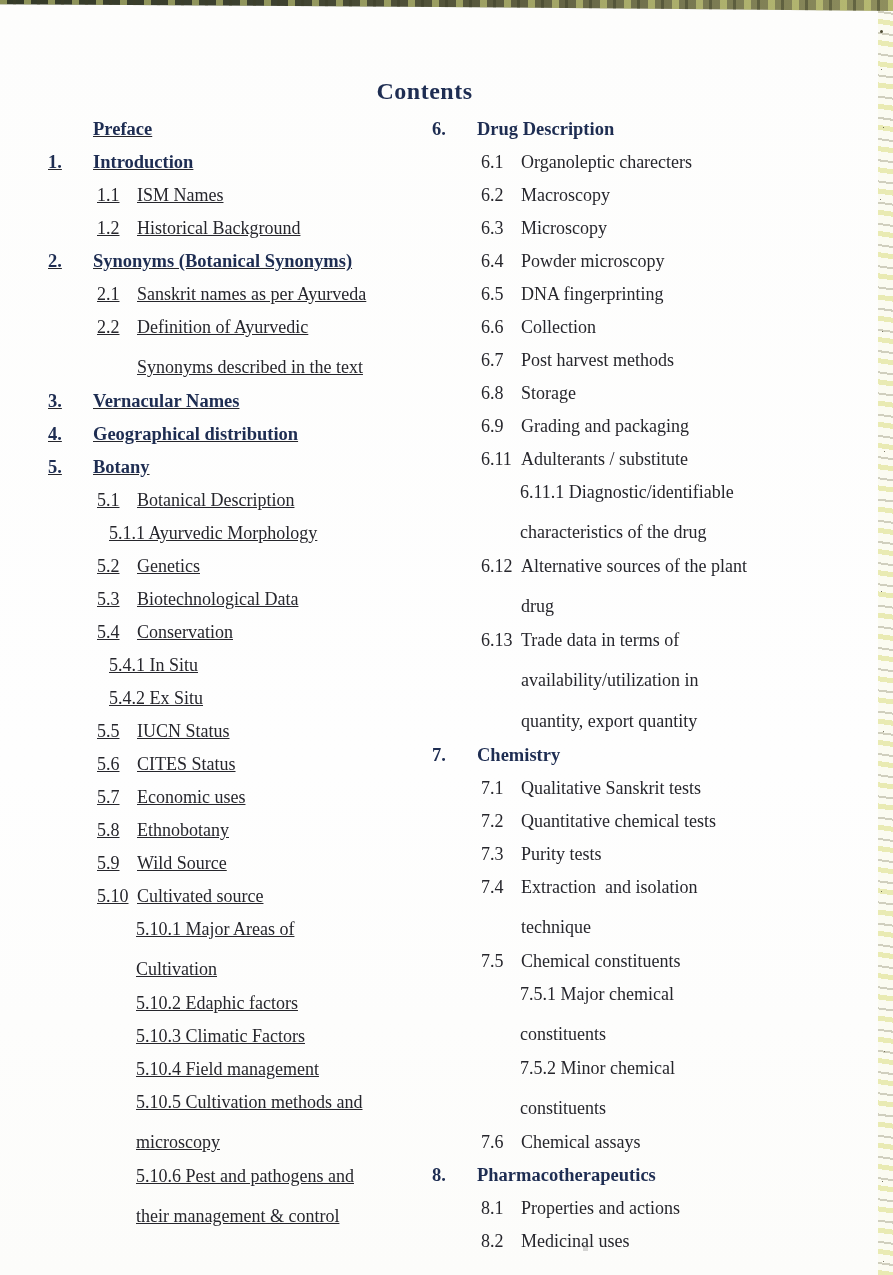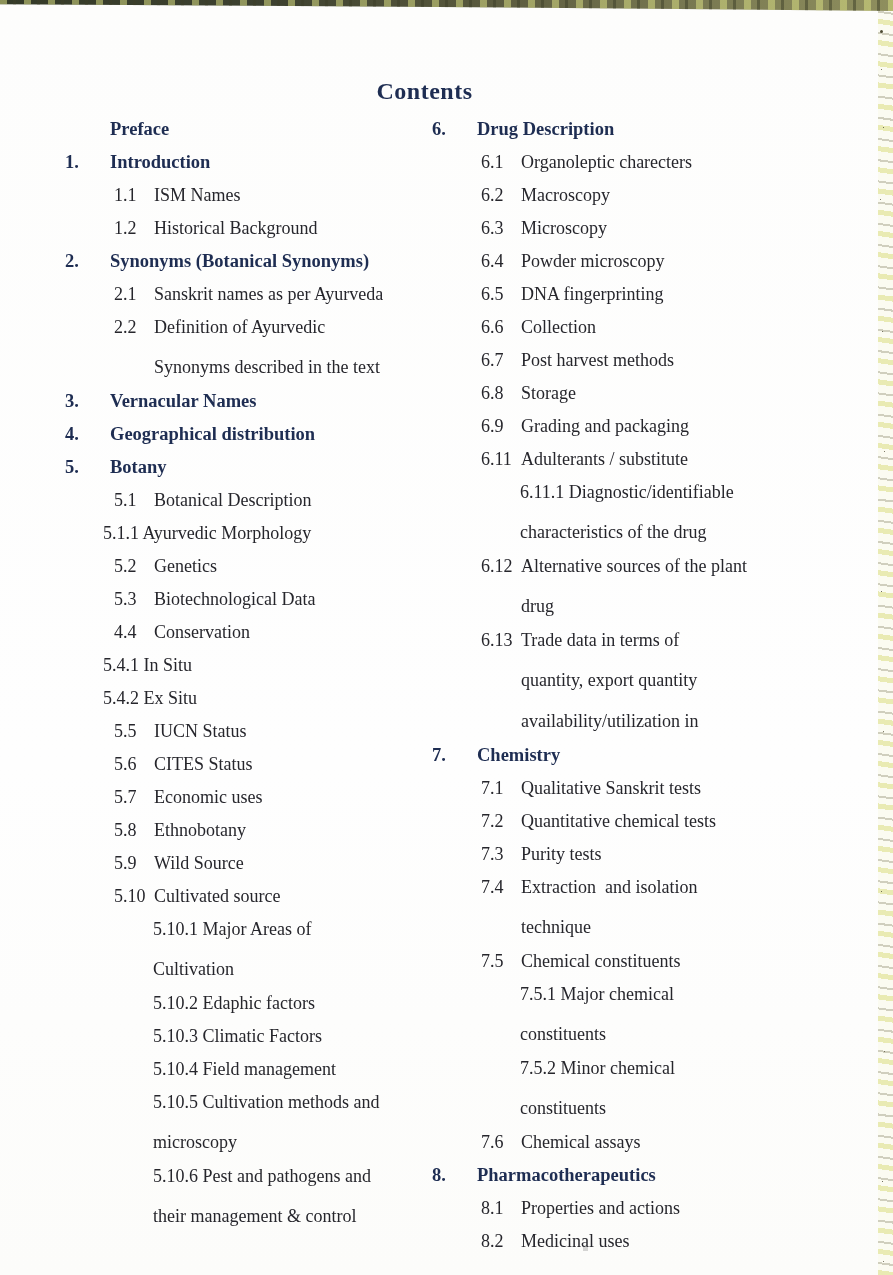--- a/index.html
+++ b/index.html
@@ -37,33 +37,33 @@
   .speck{position:absolute;left:583px;top:1247px;width:5px;height:4px;background:#c9c9c9;opacity:.8;}
 
   
   .title{
     position:absolute;top:78px;left:0;width:100%;text-align:center;
     transform:translateX(-22px);
     font-size:24px;font-weight:bold;color:var(--ink-heading);
     letter-spacing:.5px;
   }
   .col{position:absolute;top:118px;font-size:18px;color:var(--ink-body);}
-  .col-left{left:65px;width:402px;}
+  .col-left{left:48px;width:402px;text-decoration:underline;}
   .col-right{left:432px;width:436px;}
 
   .item{margin-bottom:10px;}
   .item .row{display:flex;align-items:flex-start;}
   .line{line-height:23px;white-space:pre-wrap;}
   .cont{line-height:26px;white-space:pre-wrap;margin-top:15px;}
 
   .item.heading{font-weight:bold;color:var(--ink-heading);font-size:18.5px;}
   .item.heading .num{flex:0 0 45px;}
   .item.sub{margin-left:49px;}
   .item.sub .num{flex:0 0 40px;}
-  .item.tight{margin-left:38px;}
+  .item.tight{margin-left:61px;}
   .item.deep{margin-left:88px;}
   .num{display:block;}
   .label{display:block;min-width:0;}
 </style>
 </head>
 <body style="--ink-heading: #1e2d52; --ink-body: #26262c;">
 
 <div class="page">
   <div class="top-edge"></div>
   <div class="right-edge"></div>
@@ -179,21 +179,21 @@
       <div class="item sub">
         <div class="row">
           <span class="num line">5.3</span>
           <span class="label">
             <div class="line">Biotechnological Data</div>
           </span>
         </div>
       </div>
       <div class="item sub">
         <div class="row">
-          <span class="num line">4.4</span>
+          <span class="num line">5.4</span>
           <span class="label">
             <div class="line">Conservation</div>
           </span>
         </div>
       </div>
       <div class="item tight">
         <div class="row">
           <span class="label">
             <div class="line">5.4.1 In Situ</div>
           </span>
@@ -404,22 +404,22 @@
             <div class="line">Alternative sources of the plant</div>
             <div class="cont">drug</div>
           </span>
         </div>
       </div>
       <div class="item sub">
         <div class="row">
           <span class="num line">6.13</span>
           <span class="label">
             <div class="line">Trade data in terms of</div>
+            <div class="cont">availability/utilization in</div>
             <div class="cont">quantity, export quantity</div>
-            <div class="cont">availability/utilization in</div>
           </span>
         </div>
       </div>
       <div class="item heading">
         <div class="row">
           <span class="num line">7.</span>
           <span class="label">
             <div class="line">Chemistry</div>
           </span>
         </div>

